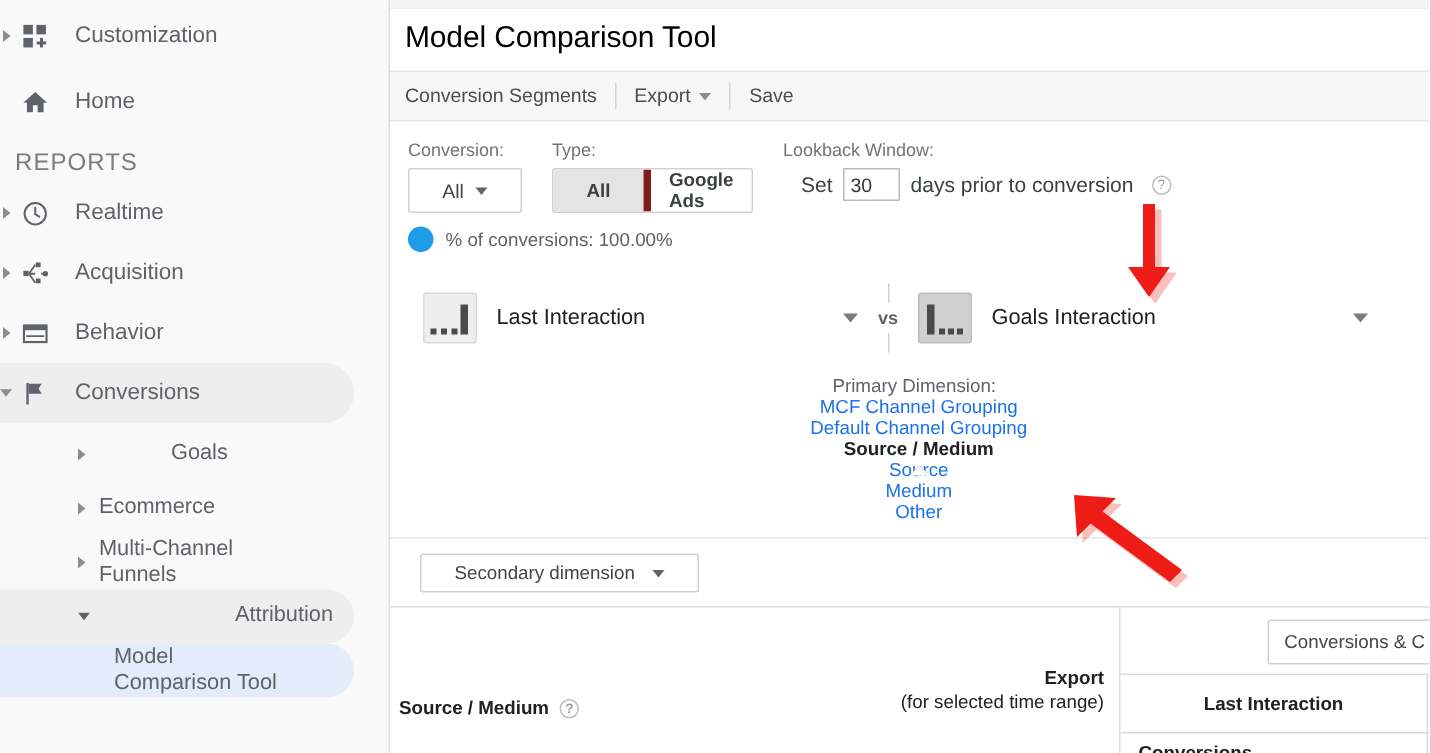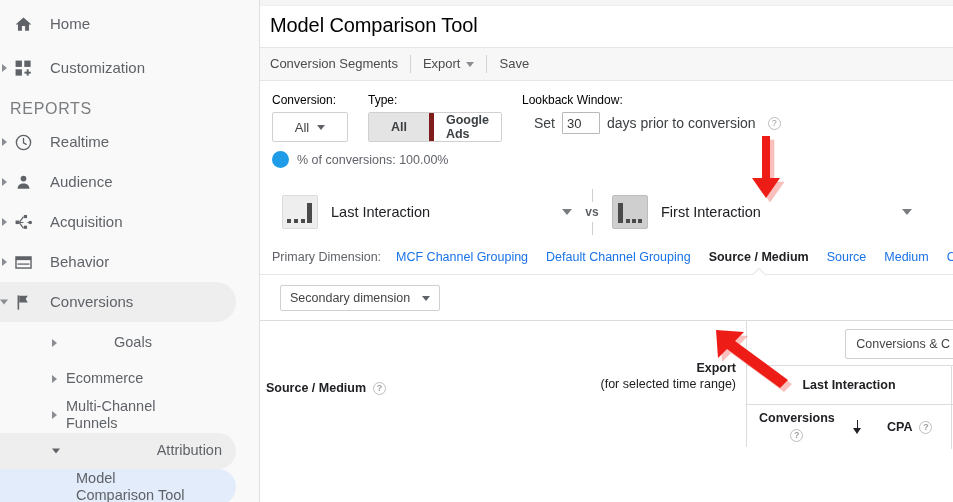--- a/index.html
+++ b/index.html
@@ -105,21 +105,21 @@
   .tb-caret{
     margin-left:6px;width:0;height:0;
     border-left:4px solid transparent;border-right:4px solid transparent;
     border-top:5px solid #8a8d91;
   }
 
   
   .controls{position:relative;padding:12px 0 0 12px;}
   .ctl-row{display:flex;align-items:flex-start;}
   .ctl-block{margin-right:0;}
-  .ctl-label{font-size:12px;color:#000000;margin-bottom:5px;}
+  .ctl-label{font-size:12px;color:#737373;margin-bottom:5px;}
   .sel-box{
     border:1px solid #d0d0d0;border-radius:2px;background:#fff;
     height:28px;min-width:56px;
     display:flex;align-items:center;justify-content:center;
     font-size:13px;color:#444;cursor:pointer;padding:0 8px;
   }
   .sel-caret{
     margin-left:8px;width:0;height:0;
     border-left:4px solid transparent;border-right:4px solid transparent;
     border-top:5px solid #5f6368;
@@ -172,37 +172,38 @@
   .vs-text{font-size:12px;color:#5f6368;font-weight:bold;margin:3px 0;}
   .selmodel{
     font-size:14.5px;color:#80868b;font-style:italic;
   }
 
   
   .primdim{
     display:flex;align-items:center;white-space:nowrap;
     padding:6px 0 0 12px;margin-top:10px;
     font-size:12.5px;
+    flex-direction:column;
   }
   .pd-label{color:#5f6368;margin-right:6px;}
   .pd-link{color:#1a73e8;margin:0 9px;cursor:pointer;}
   .pd-link.active{color:#202124;font-weight:bold;position:relative;}
   .pd-link.active::after{
     content:"";position:absolute;left:50%;bottom:-11px;
     transform:translateX(-50%);
     width:0;height:0;
     border-left:6px solid transparent;border-right:6px solid transparent;
     border-bottom:6px solid #ffffff;
     filter:drop-shadow(0 -1px 0 #d9d9d9);
   }
   .secdim-wrap{padding:10px 0 9px 20px;border-top:1px solid #e6e6e6;margin-top:10px;background:#fff;}
   .secdim{
     display:inline-flex;align-items:center;
     border:1px solid #d0d0d0;border-radius:2px;background:#fff;
-    height:24px;padding:0 9px;font-size:12.5px;color:#444;cursor:pointer;
+    height:24px;padding:0 22px;font-size:12.5px;color:#444;cursor:pointer;
   }
   .secdim .sel-caret{margin-left:12px;border-top-color:#5f6368;}
 
   
   .tbl{position:relative;border-top:1px solid #dcdcdc;height:126px;}
   .tcol-left{
     position:absolute;left:0;top:0;width:486px;height:126px;
     border-right:1px solid #dcdcdc;
   }
   .th-sm{
@@ -256,67 +257,57 @@
 
   
   .arrow{position:absolute;pointer-events:none;}
 </style>
 </head>
 <body>
 
 <div id="app">
 
   <div id="sidebar">
-
-    <div class="nav-item" style="top:0;margin-top:4px;">
-      <span class="nav-icon">
-        <svg width="19" height="19" viewBox="0 0 24 24">
-            <path fill="#5f6368" d="M10 20v-6h4v6h5v-8h3L12 3 2 12h3v8z"></path>
-          </svg>
-      </span>
-      <span class="nav-label">Home</span>
-    </div>
 
     <div class="nav-item" style="margin-top:4px;">
       <span class="caret"></span>
       <span class="nav-icon">
         <svg width="19" height="19" viewBox="0 0 24 24">
           <rect x="2" y="2" width="8" height="8" fill="#5f6368"></rect>
           <rect x="13" y="2" width="8" height="8" fill="#5f6368"></rect>
           <rect x="2" y="13" width="8" height="8" fill="#5f6368"></rect>
           <rect x="16" y="13" width="2.5" height="8" fill="#5f6368"></rect>
           <rect x="13.2" y="16" width="8" height="2.5" fill="#5f6368"></rect>
         </svg>
       </span>
       <span class="nav-label">Customization</span>
     </div>
 
+    <div class="nav-item" style="top:0;margin-top:4px;">
+      <span class="nav-icon">
+        <svg width="19" height="19" viewBox="0 0 24 24">
+            <path fill="#5f6368" d="M10 20v-6h4v6h5v-8h3L12 3 2 12h3v8z"></path>
+          </svg>
+      </span>
+      <span class="nav-label">Home</span>
+    </div>
+
     <div class="section-head">REPORTS</div>
 
     <div class="nav-item">
       <span class="caret"></span>
       <span class="nav-icon">
         <svg width="19" height="19" viewBox="0 0 24 24">
           <circle cx="12" cy="12" r="9" fill="none" stroke="#5f6368" stroke-width="1.7"></circle>
           <path d="M12 7v5.4l3.4 2" fill="none" stroke="#5f6368" stroke-width="1.7" stroke-linecap="round"></path>
         </svg>
       </span>
       <span class="nav-label">Realtime</span>
     </div>
 
-    <div class="nav-item">
-      <span class="caret"></span>
-      <span class="nav-icon">
-        <svg width="19" height="19" viewBox="0 0 24 24">
-          <circle cx="12" cy="7" r="3.6" fill="#5f6368"></circle>
-          <path d="M4.5 20c0-4.2 3.4-6.6 7.5-6.6s7.5 2.4 7.5 6.6z" fill="#5f6368"></path>
-        </svg>
-      </span>
-      <span class="nav-label">Audience</span>
-    </div>
 
     <div class="nav-item">
       <span class="caret"></span>
       <span class="nav-icon">
         <svg width="19" height="19" viewBox="0 0 24 24">
           <rect x="2" y="9.5" width="4.5" height="4.5" fill="#5f6368"></rect>
           <rect x="12.5" y="2.5" width="4" height="4" fill="#5f6368"></rect>
           <rect x="12.5" y="16" width="4" height="4" fill="#5f6368"></rect>
           <circle cx="20.5" cy="12" r="2.3" fill="#5f6368"></circle>
           <path d="M6.5 12h5.5M12 4.5l-5 7M12 19.5l-5-7M17 12h2" stroke="#5f6368" stroke-width="1.5" fill="none"></path>
@@ -449,21 +440,21 @@
           <span class="vs-line"></span>
         </div>
 
         <div class="mdl" style="width:300px;">
           <span class="mdl-icon dark">
             <i class="bar" style="left:5px;bottom:5px;width:5px;height:20px;"></i>
             <i class="bar" style="left:13px;bottom:5px;width:4px;height:4px;"></i>
             <i class="bar" style="left:19px;bottom:5px;width:4px;height:4px;"></i>
             <i class="bar" style="left:25px;bottom:5px;width:4px;height:4px;"></i>
           </span>
-          <span class="mdl-name">First Interaction</span>
+          <span class="mdl-name">Goals Interaction</span>
           <span class="mdl-caret"></span>
         </div>
       </div>
 
     </div>
 
     <div class="primdim">
       <span class="pd-label">Primary Dimension:</span>
       <span class="pd-link">MCF Channel Grouping</span>
       <span class="pd-link">Default Channel Grouping</span>

